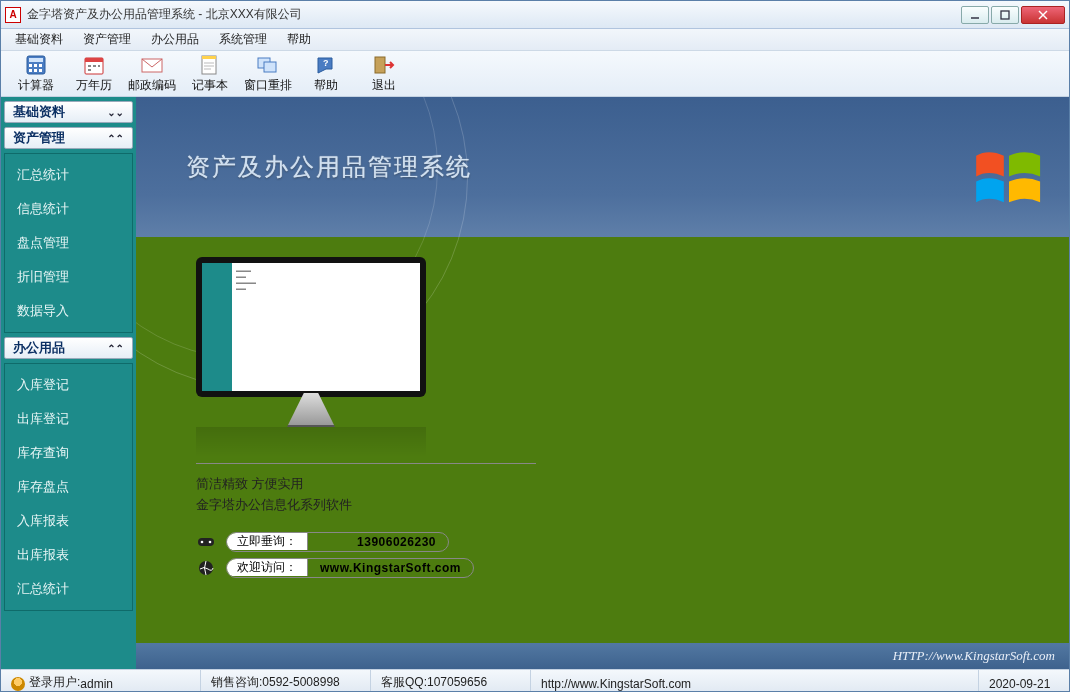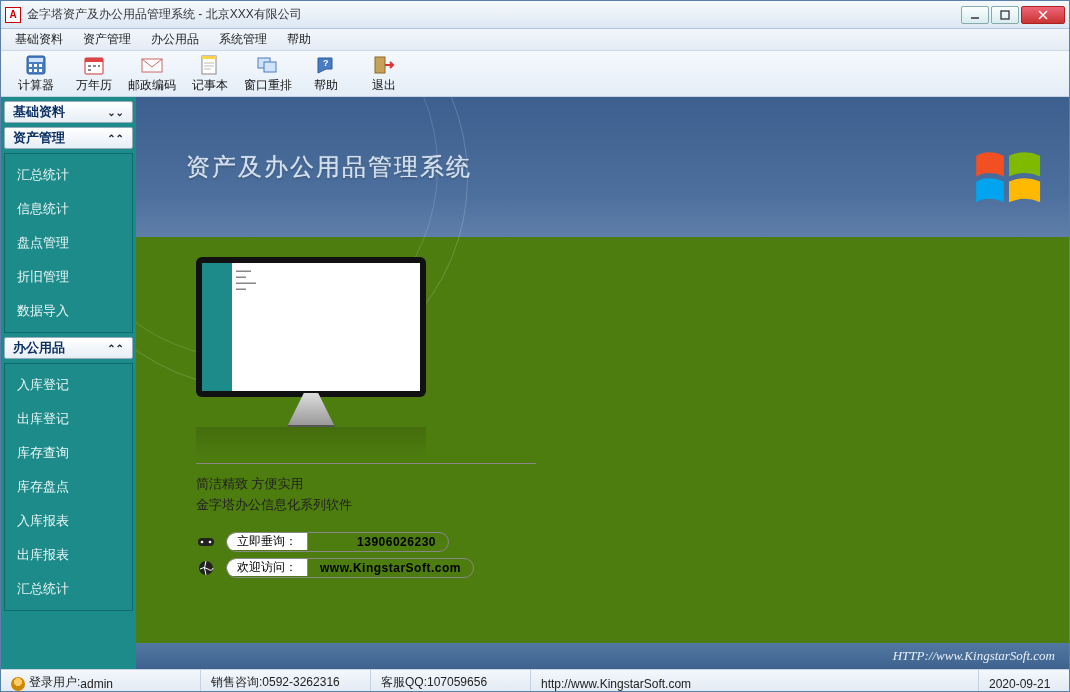--- a/index.html
+++ b/index.html
@@ -282,18 +282,18 @@
       <div class="footer-band">HTTP://www.KingstarSoft.com</div>
     </div>
   </div>
 
   <div class="statusbar">
     <div class="cell" style="width:200px">
       <div class="uicon"></div>
       <span>登录用户:</span>
       <span>admin</span>
     </div>
-    <div class="cell" style="width:170px">销售咨询:0592-3262316</div>
+    <div class="cell" style="width:170px">销售咨询:0592-5008998</div>
     <div class="cell" style="width:160px">客服QQ:107059656</div>
     <div class="cell" style="flex:1">http://www.KingstarSoft.com</div>
     <div class="cell" style="width:90px">2020-09-21</div>
   </div>
 </div>
 
 </body></html>

